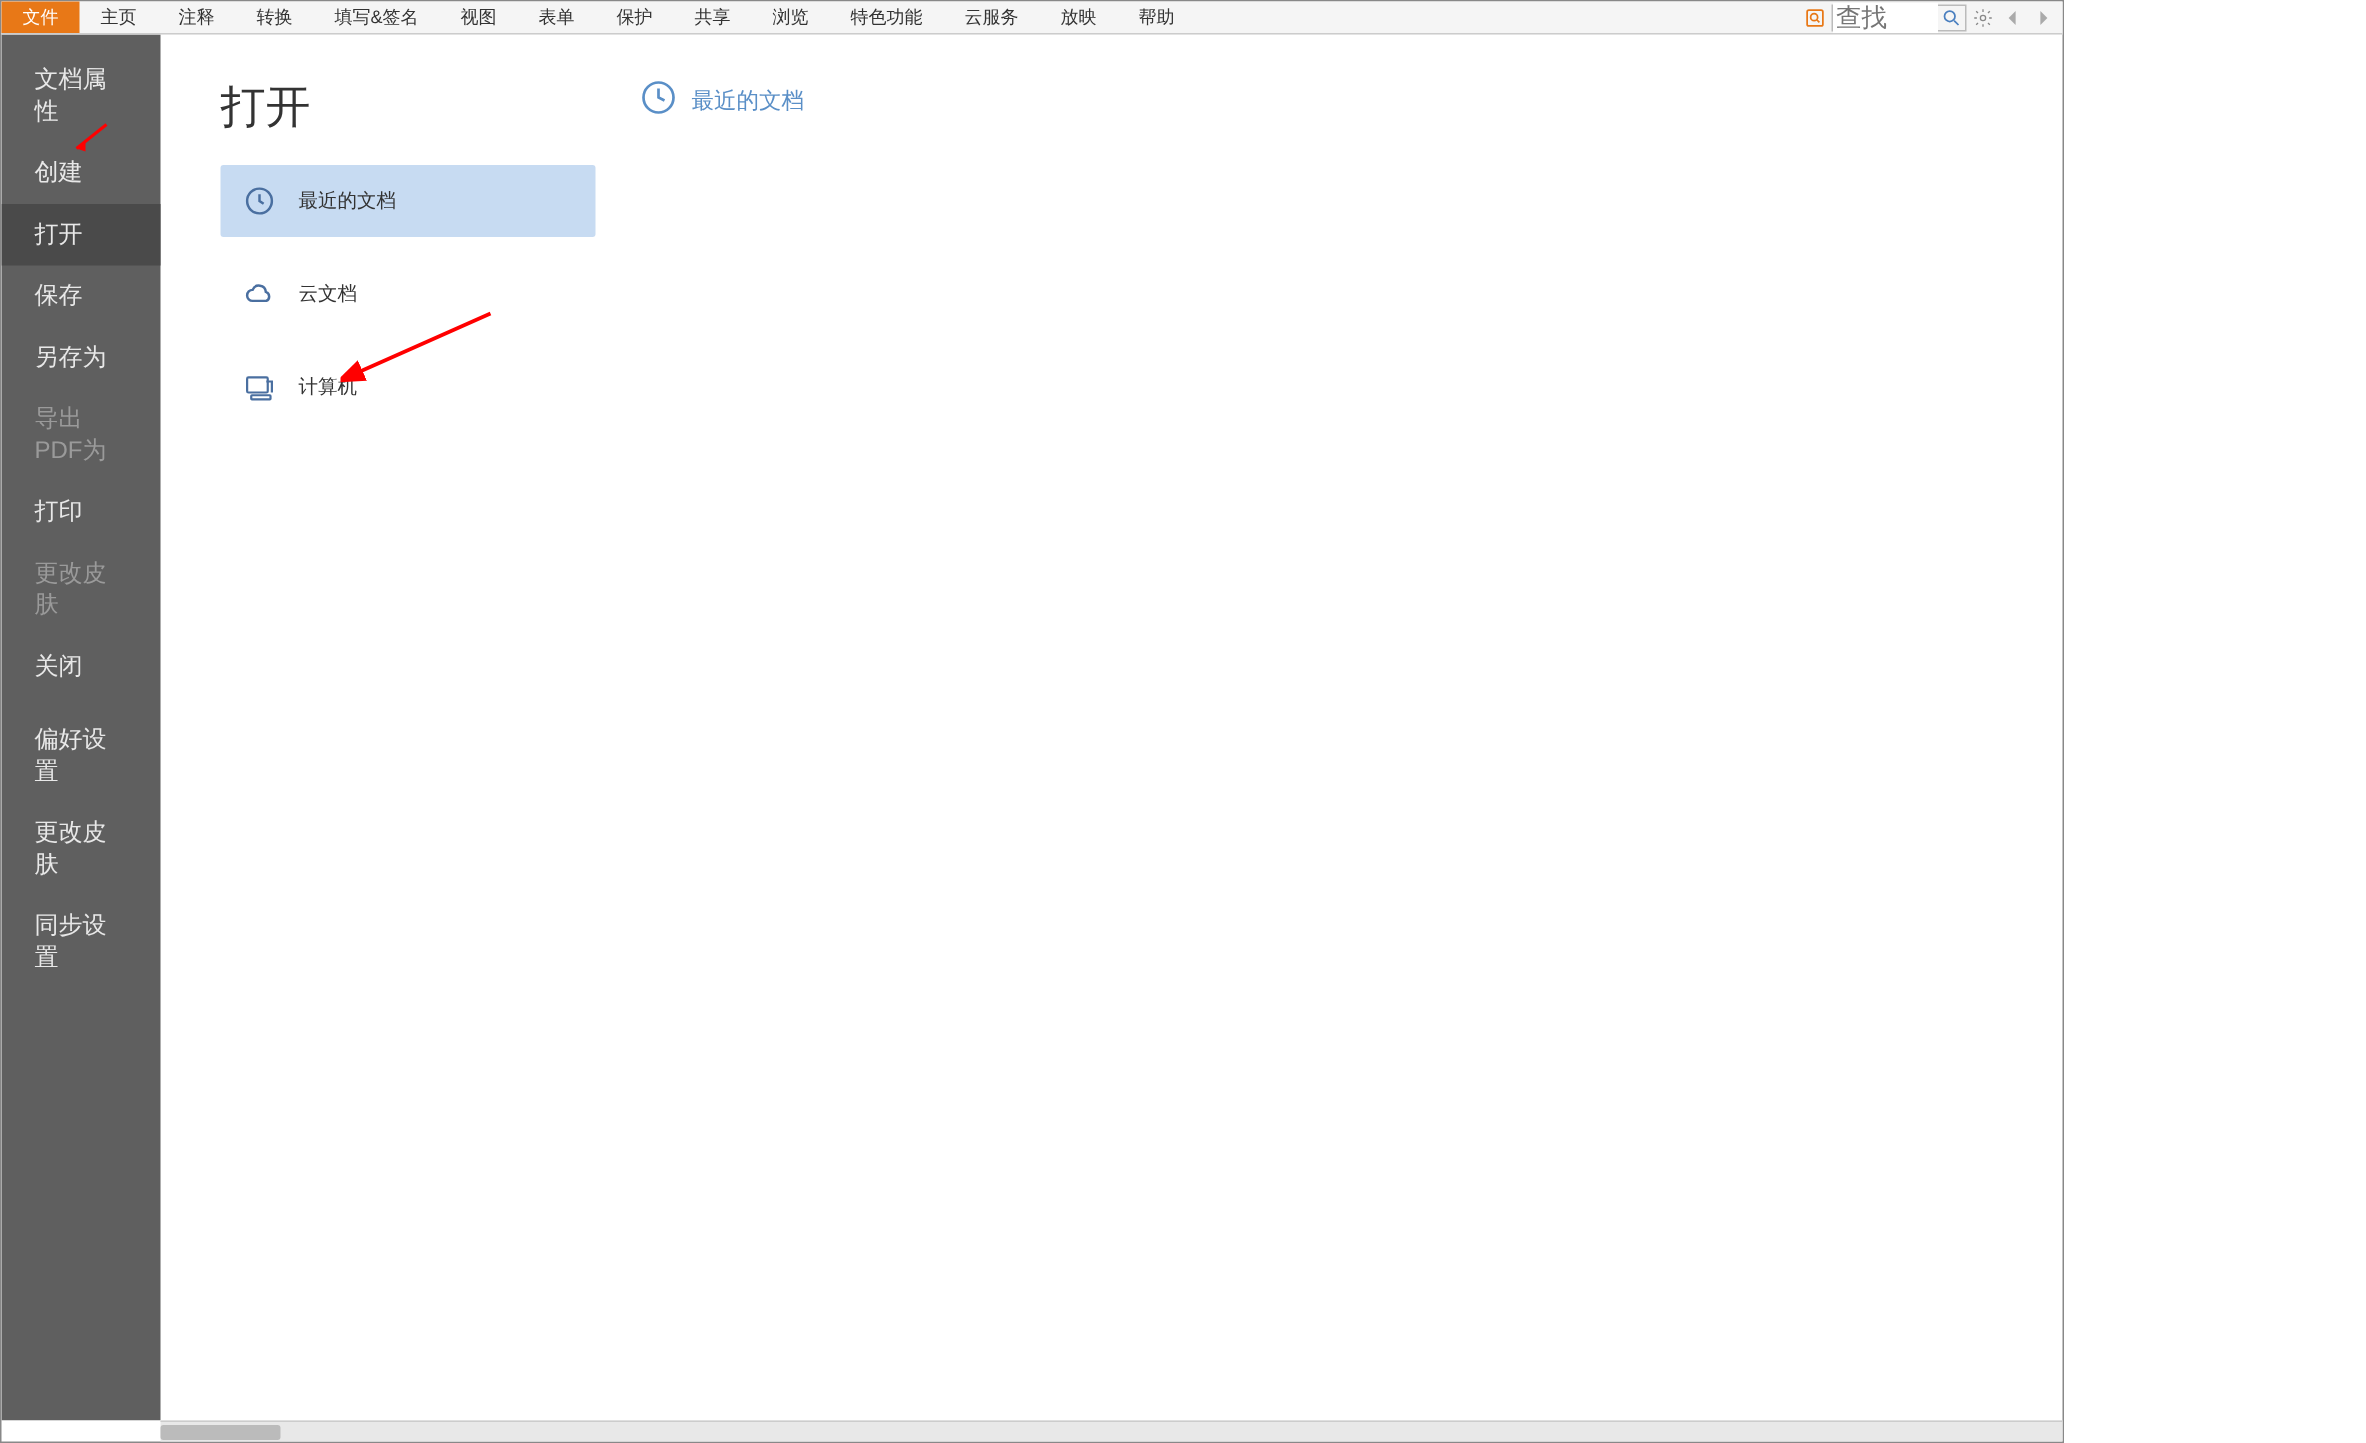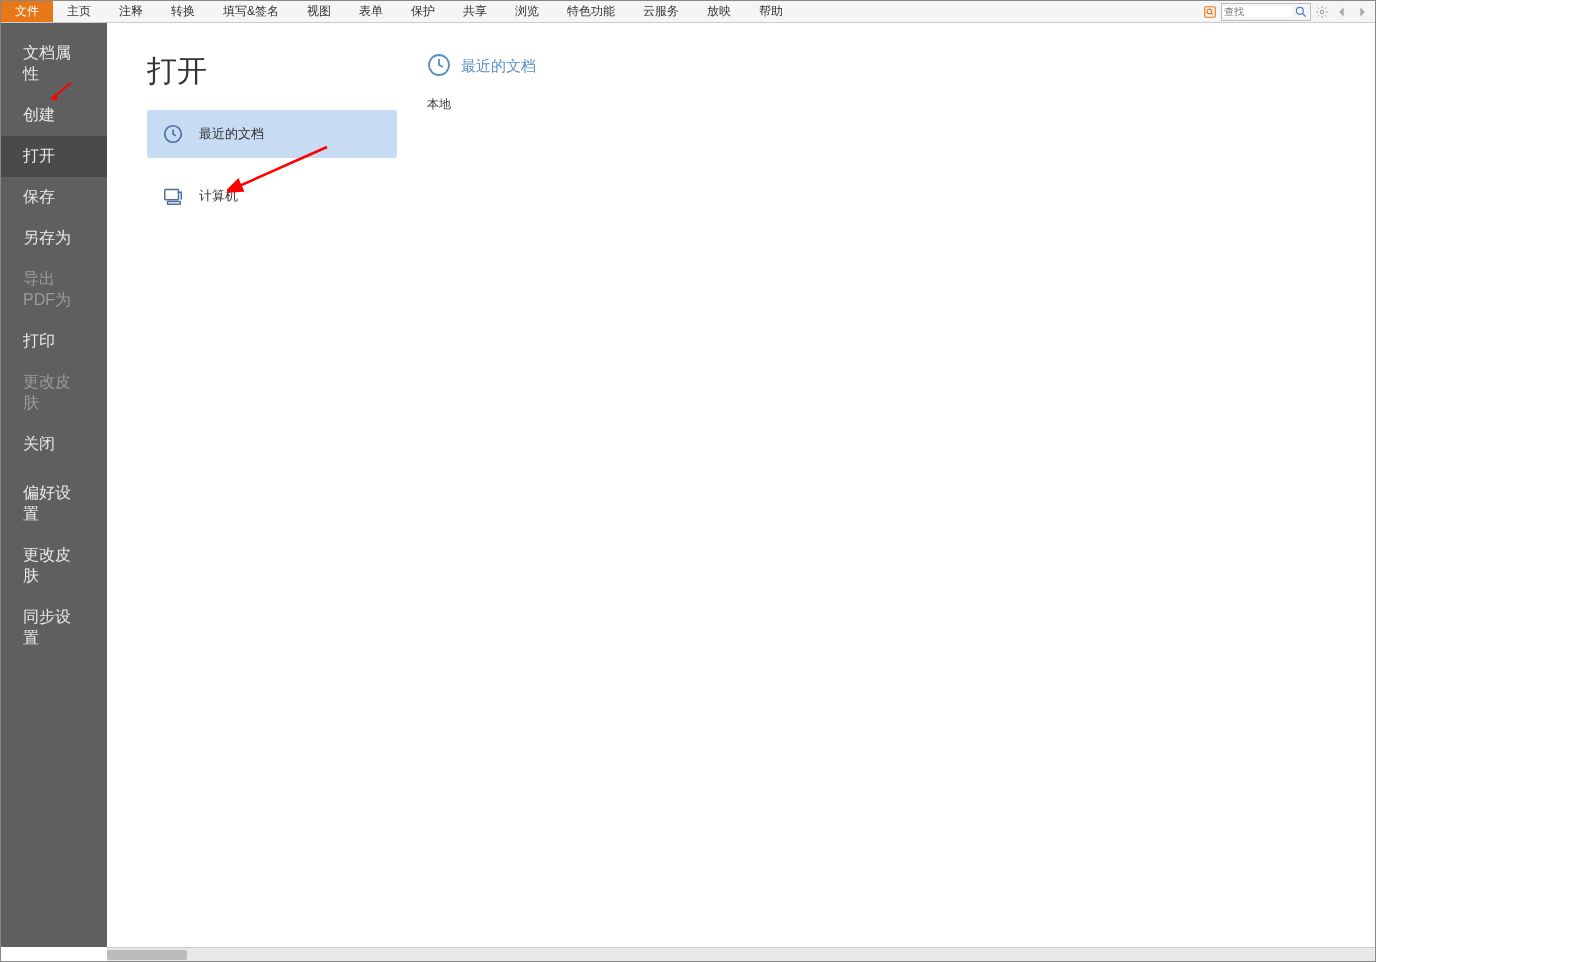--- a/index.html
+++ b/index.html
@@ -7,21 +7,21 @@
     
     .app { display: flex; flex-direction: column; width: 1376px; height: 962px; border: 1px solid #888; }
     
     
     .menubar { display: flex; align-items: stretch; height: 22px; background: #f5f5f5; border-bottom: 1px solid #ccc; }
     .menu-tab { padding: 4px 14px; cursor: pointer; color: #333; font-size: 12px; display: flex; align-items: center; }
     .menu-tab.active { background: #e87817; color: #fff; }
     .menubar-spacer { flex: 1; }
     .menubar-right { display: flex; align-items: center; gap: 2px; padding-right: 4px; }
     .search-box { display: flex; align-items: center; border: 1px solid #bbb; height: 18px; }
-    .search-input { width: 70px; border: none; outline: none; font-size: 10px; padding: 0 2px; color: #999; background: #fff; }
+    .search-input { width: 70px; border: none; outline: none; font-size: 17px; padding: 0 2px; color: #999; background: #fff; }
     .icon-btn { width: 18px; height: 18px; display: flex; align-items: center; justify-content: center; cursor: pointer; color: #888; }
     .icon-btn svg { width: 14px; height: 14px; }
     .search-magnifier-icon svg { color: #e87817; }
     .nav-arrow { color: #aaa; }
     
     
     .content { display: flex; flex: 1; overflow: hidden; }
     
     
     .sidebar { width: 106px; background: #5f5f5f; display: flex; flex-direction: column; padding-top: 10px; }
@@ -139,20 +139,28 @@
       <div class="option-list">
         <div class="option-item selected">
           <span class="option-icon">
             <svg viewBox="0 0 24 24" fill="none" stroke="#4a6fa0" stroke-width="1.8">
                 <circle cx="12" cy="12" r="9"></circle>
                 <path d="M12 7v5l3 2"></path>
               </svg>
           </span>
           <span>最近的文档</span>
         </div>
+        <div class="option-item" style="margin-top:14px;">
+          <span class="option-icon">
+            <svg viewBox="0 0 24 24" fill="none" stroke="#4a6fa0" stroke-width="1.8">
+                <path d="M7 17a4 4 0 010-8 5 5 0 019.6 1.5A3.5 3.5 0 0117 17H7z"></path>
+              </svg>
+          </span>
+          <span>云文档</span>
+        </div>
         <div class="option-item" style="margin-top:14px; position:relative;">
           <span class="option-icon">
             <svg viewBox="0 0 24 24" fill="none" stroke="#4a6fa0" stroke-width="1.6">
                 <rect x="3" y="5" width="15" height="11" rx="1"></rect>
                 <rect x="6" y="18" width="14" height="3" rx="0.5"></rect>
                 <path d="M17 8h4v8"></path>
               </svg>
           </span>
           <span>计算机</span>
 
@@ -171,21 +179,20 @@
     <div class="main-area">
       <div class="main-header">
         <span class="clock-lg">
           <svg viewBox="0 0 24 24" fill="none" stroke="#5a8fc7" stroke-width="1.8">
               <circle cx="12" cy="12" r="10"></circle>
               <path d="M12 6v6l4 2"></path>
             </svg>
         </span>
         <span>最近的文档</span>
       </div>
-      <div class="section-label">本地</div>
 
       <svg class="red-arrow" style="position:absolute; left:-350px; top:58px; width:30px; height:25px;" viewBox="0 0 30 25">
         <path d="M24 2 L4 18" stroke="#ff0000" stroke-width="2" fill="none"></path>
         <path d="M4 18 L10 12 L10 20 Z" fill="#ff0000"></path>
       </svg>
     </div>
   </div>
 
   <div class="bottom-scroll">
     <div class="scroll-thumb"></div>

